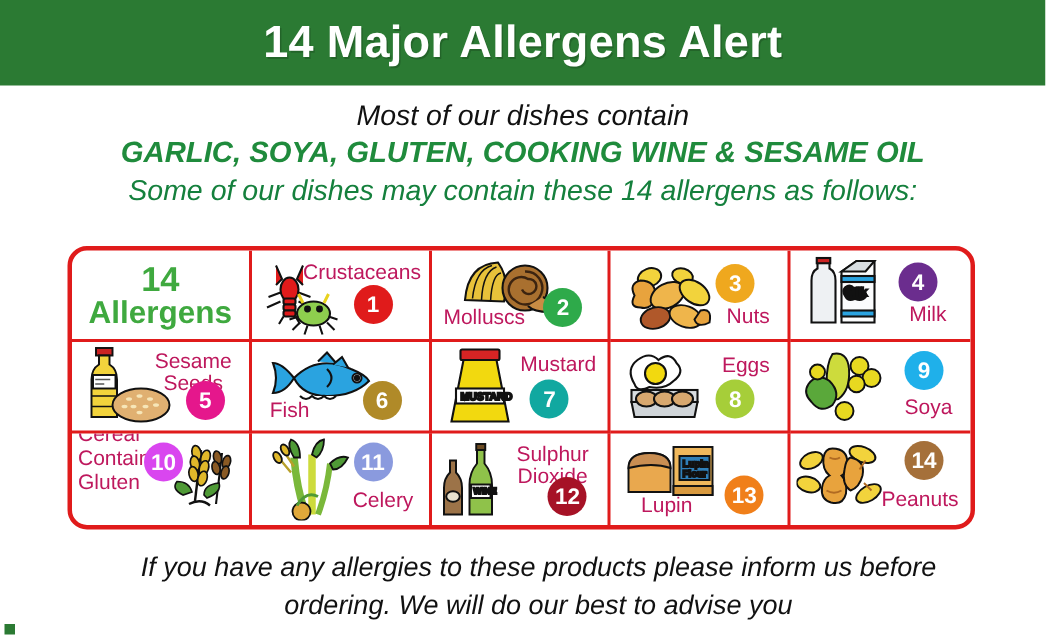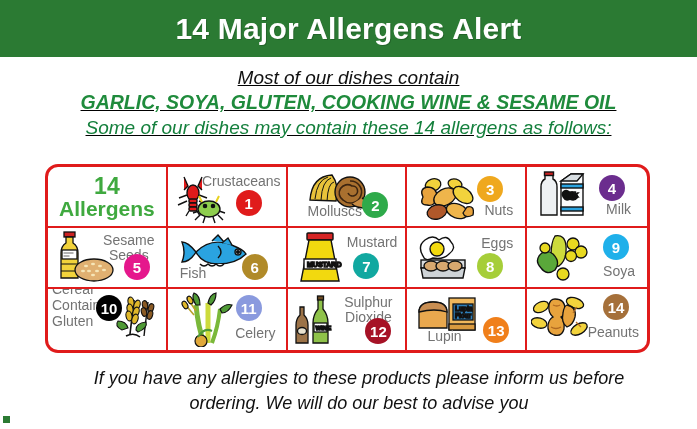--- a/index.html
+++ b/index.html
@@ -20,21 +20,20 @@
   .header-title{
     color:#ffffff;font-size:30px;font-weight:bold;letter-spacing:.2px;
     text-shadow:1px 1px 0 rgba(0,0,0,.18);
     white-space:nowrap;
   }
 
   
   .intro{
     position:absolute;left:0;top:60px;width:697px;
     text-align:center;
-    text-decoration:underline;
   }
   .intro-line1{
     font-size:19px;font-style:italic;color:#111111;
     line-height:24px;margin-top:6px;white-space:nowrap;
   }
   .intro-line2{
     font-size:19.5px;font-style:italic;font-weight:bold;color:#1f8b3c;
     line-height:25px;white-space:nowrap;
   }
   .intro-line3{
@@ -70,21 +69,21 @@
 
   
   .title-cell{
     flex-direction:column;line-height:1.0;
   }
   .tc-14{font-size:23px;font-weight:bold;color:#3fa93f;}
   .tc-word{font-size:21px;font-weight:bold;color:#3fa93f;}
 
   
   .art{position:absolute;}
-  .label{position:absolute;font-size:14px;color:#737373;white-space:nowrap;}
+  .label{position:absolute;font-size:14px;color:#be185d;white-space:nowrap;}
   .label.two-line{white-space:normal;text-align:center;line-height:15px;}
 
   .badge{
     position:absolute;border-radius:50%;
     display:flex;align-items:center;justify-content:center;
     color:#ffffff;font-weight:bold;font-size:15px;
     width:26px;height:26px;
   }
 
   
@@ -158,21 +157,21 @@
         <svg width="68" height="40" viewBox="0 0 68 40">
           <g stroke="#111" stroke-width="1.4">
             <path d="M6 30 Q8 6 28 5 Q36 16 32 31 Z" fill="#e8c23a"></path>
             <path d="M11 29 Q13 10 24 7 M17 30 Q18 11 27 8 M23 31 Q24 13 30 12" fill="none" stroke="#111" stroke-width="1"></path>
             <circle cx="46" cy="22" r="15" fill="#a9702f"></circle>
             <path d="M46 22 m0 -11 a11 11 0 1 1 -7 19 a8 8 0 1 1 9 -14 a5 5 0 1 1 -4 7" fill="none" stroke="#3c2410" stroke-width="1.6"></path>
             <path d="M58 28 Q66 32 62 38 Q52 38 48 34" fill="#c98c44"></path>
           </g>
         </svg>
       </span>
-      <span class="label" style="left:8px;bottom:7px;margin-left:12px;">Molluscs</span>
+      <span class="label" style="left:8px;bottom:7px;">Molluscs</span>
       <span class="badge" style="right:17px;bottom:8px;background:#2eaa4a;">2</span>
     </div>
 
     <div class="cell row1 col4">
       <span class="art" style="left:8px;top:8px;">
         <svg width="66" height="48" viewBox="0 0 66 48">
           <g stroke="#111" stroke-width="1.3">
             <ellipse cx="18" cy="10" rx="8" ry="6" fill="#f2d33c" transform="rotate(-20 18 10)"></ellipse>
             <ellipse cx="40" cy="9" rx="7" ry="5" fill="#f2d33c" transform="rotate(15 40 9)"></ellipse>
             <path d="M8 22 Q4 14 12 12 Q22 12 22 22 Q20 32 12 30 Q4 30 8 22 Z" fill="#e8a33d"></path>
@@ -323,21 +322,21 @@
               <ellipse cx="36" cy="22" rx="2.6" ry="4.4" transform="rotate(-14 36 22)"></ellipse>
               <ellipse cx="42" cy="25" rx="2.6" ry="4.4" transform="rotate(16 42 25)"></ellipse>
             </g>
             <path d="M14 40 Q6 36 10 31 Q18 31 20 38 Z" fill="#4f9a36"></path>
             <path d="M30 42 Q40 38 38 32 Q28 33 28 40 Z" fill="#4f9a36"></path>
             <path d="M18 46 Q26 42 32 47" fill="none" stroke-width="1.6"></path>
           </g>
         </svg>
       </span>
       <span class="label" style="left:4px;bottom:21px;width:112px;white-space:normal;line-height:16px;text-align:left;">Cereal Containing Gluten</span>
-      <span class="badge" style="left:48px;top:6px;background:#000000;">10</span>
+      <span class="badge" style="left:48px;top:6px;background:#d946ef;">10</span>
     </div>
 
     <div class="cell row3 col2">
       <span class="art" style="left:6px;top:2px;">
         <svg width="62" height="56" viewBox="0 0 62 56">
           <g stroke="#111" stroke-width="1.2">
             <path d="M30 52 Q24 36 22 14" fill="none" stroke="#7ab83a" stroke-width="5"></path>
             <path d="M34 52 Q34 34 34 12" fill="none" stroke="#cddb3c" stroke-width="5"></path>
             <path d="M38 52 Q44 36 46 18" fill="none" stroke="#7ab83a" stroke-width="4"></path>
             <path d="M22 14 q-5 -8 -2 -12 q6 2 6 12 Z" fill="#4f9a36"></path>

